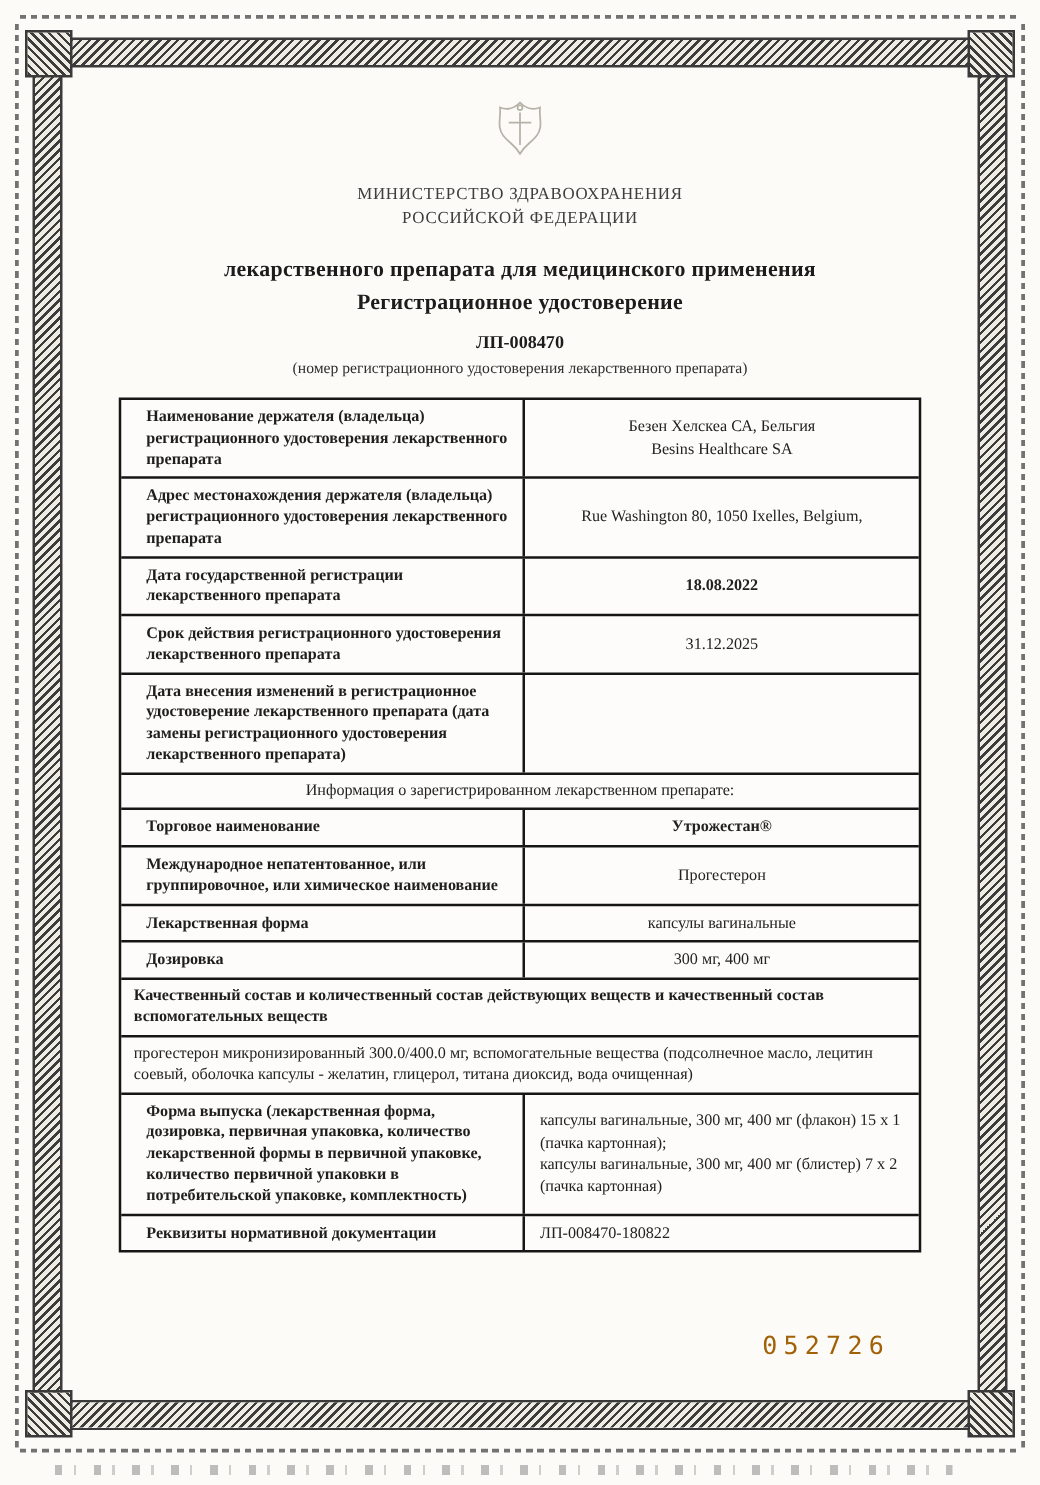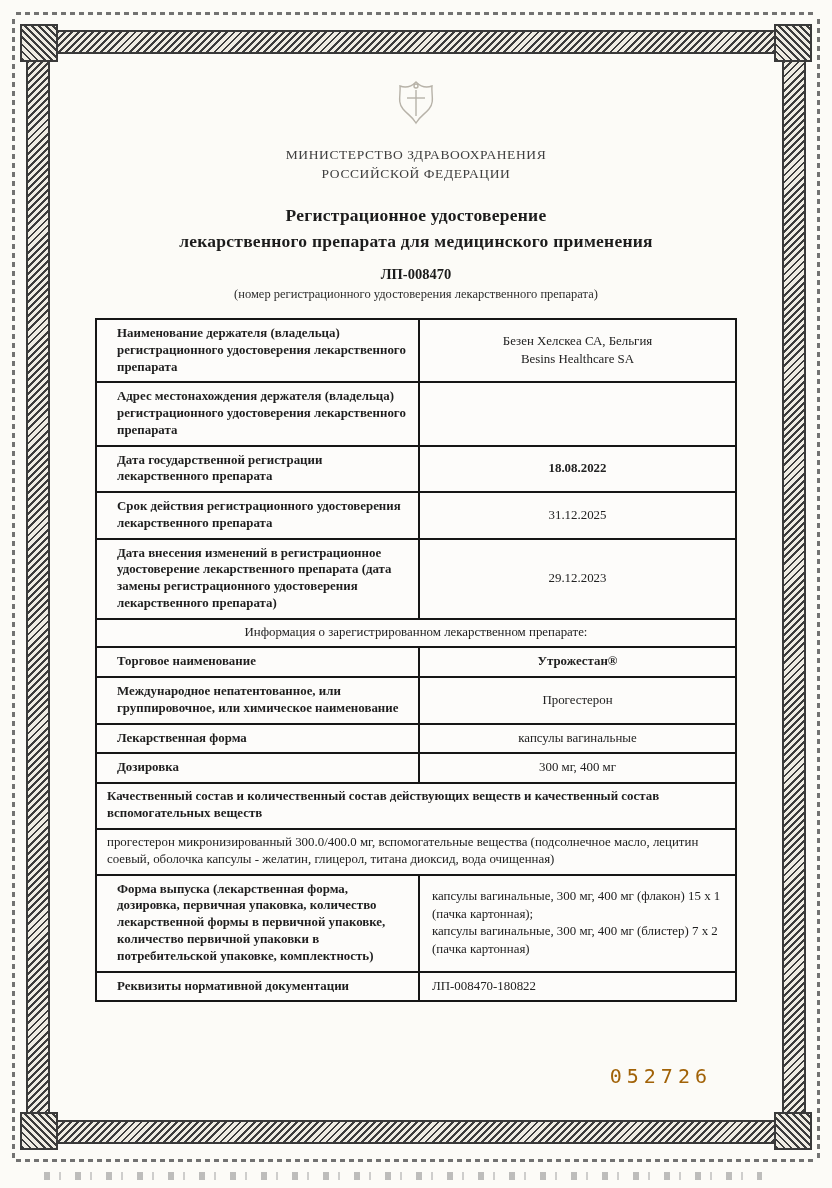--- a/index.html
+++ b/index.html
@@ -105,52 +105,52 @@
         </g>
       </svg>
     </div>
 
     <div class="ministry">
       <div>МИНИСТЕРСТВО ЗДРАВООХРАНЕНИЯ</div>
       <div>РОССИЙСКОЙ ФЕДЕРАЦИИ</div>
     </div>
 
     <div class="title">
+      <div>лекарственного препарата для медицинского применения</div>
       <div>Регистрационное удостоверение</div>
-      <div>лекарственного препарата для медицинского применения</div>
     </div>
 
     <div class="regnum">ЛП-008470</div>
     <div class="caption">(номер регистрационного удостоверения лекарственного препарата)</div>
 
     <div class="table">
 
       <div class="t-row">
         <div class="cell-l">Наименование держателя (владельца) регистрационного удостоверения лекарственного препарата</div>
         <div class="cell-r">Безен Хелскеа СА, Бельгия
 Besins Healthcare SA</div>
       </div>
 
       <div class="t-row">
         <div class="cell-l">Адрес местонахождения держателя (владельца) регистрационного удостоверения лекарственного препарата</div>
+        <div class="cell-r">Rue Washington 80, 1050 Ixelles, Belgium,</div>
       </div>
 
       <div class="t-row">
         <div class="cell-l">Дата государственной регистрации лекарственного препарата</div>
         <div class="cell-r vbold">18.08.2022</div>
       </div>
 
       <div class="t-row">
         <div class="cell-l">Срок действия регистрационного удостоверения лекарственного препарата</div>
         <div class="cell-r">31.12.2025</div>
       </div>
 
       <div class="t-row">
         <div class="cell-l">Дата внесения изменений в регистрационное удостоверение лекарственного препарата (дата замены регистрационного удостоверения лекарственного препарата)</div>
-        <div class="cell-r">29.12.2023</div>
       </div>
 
       <div class="t-full center">Информация о зарегистрированном лекарственном препарате:</div>
 
       <div class="t-row">
         <div class="cell-l">Торговое наименование</div>
         <div class="cell-r vbold">Утрожестан®</div>
       </div>
 
       <div class="t-row">

